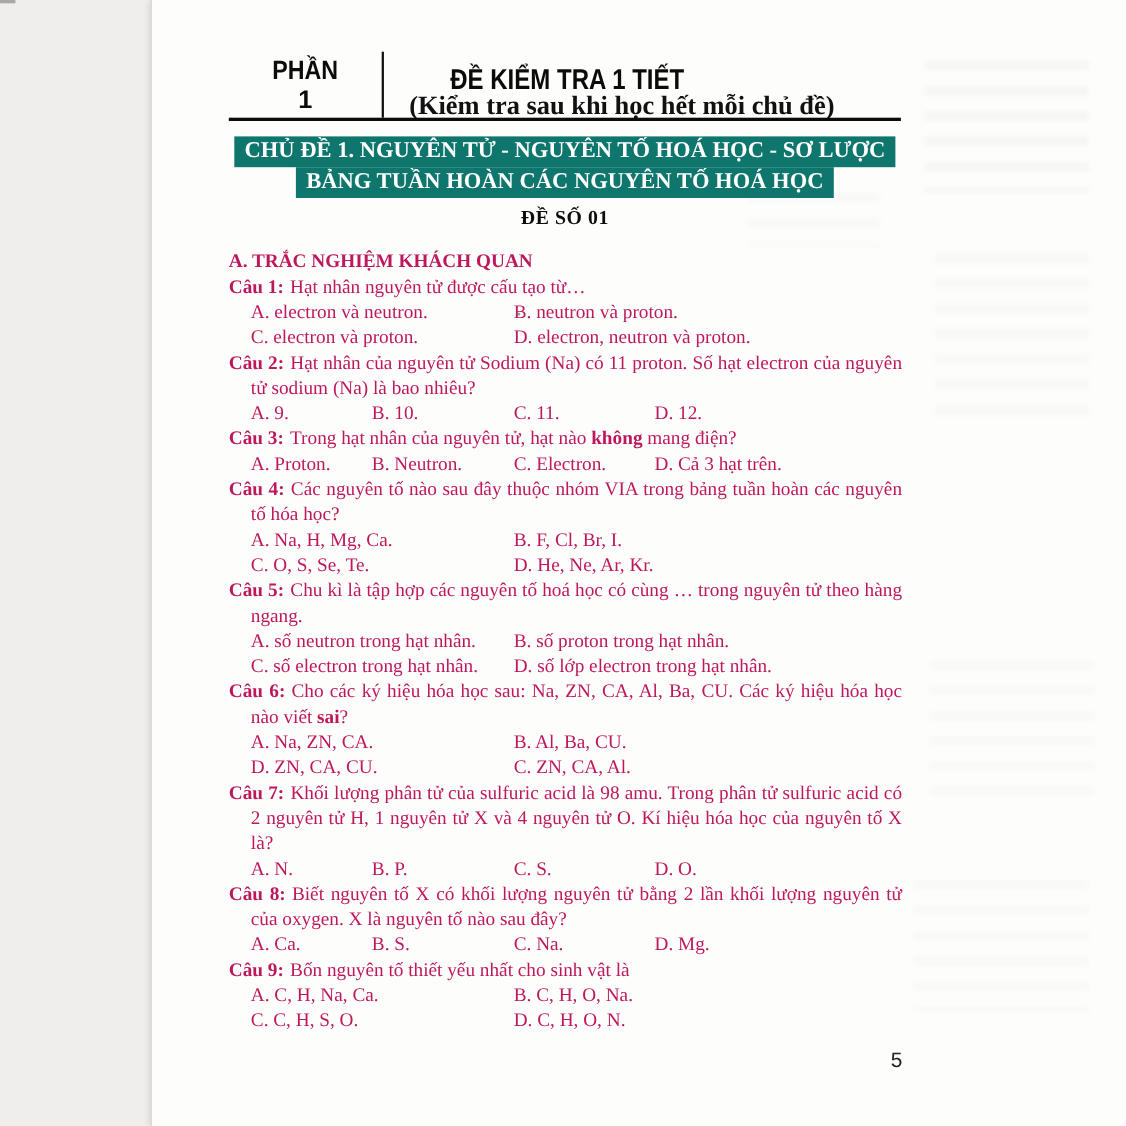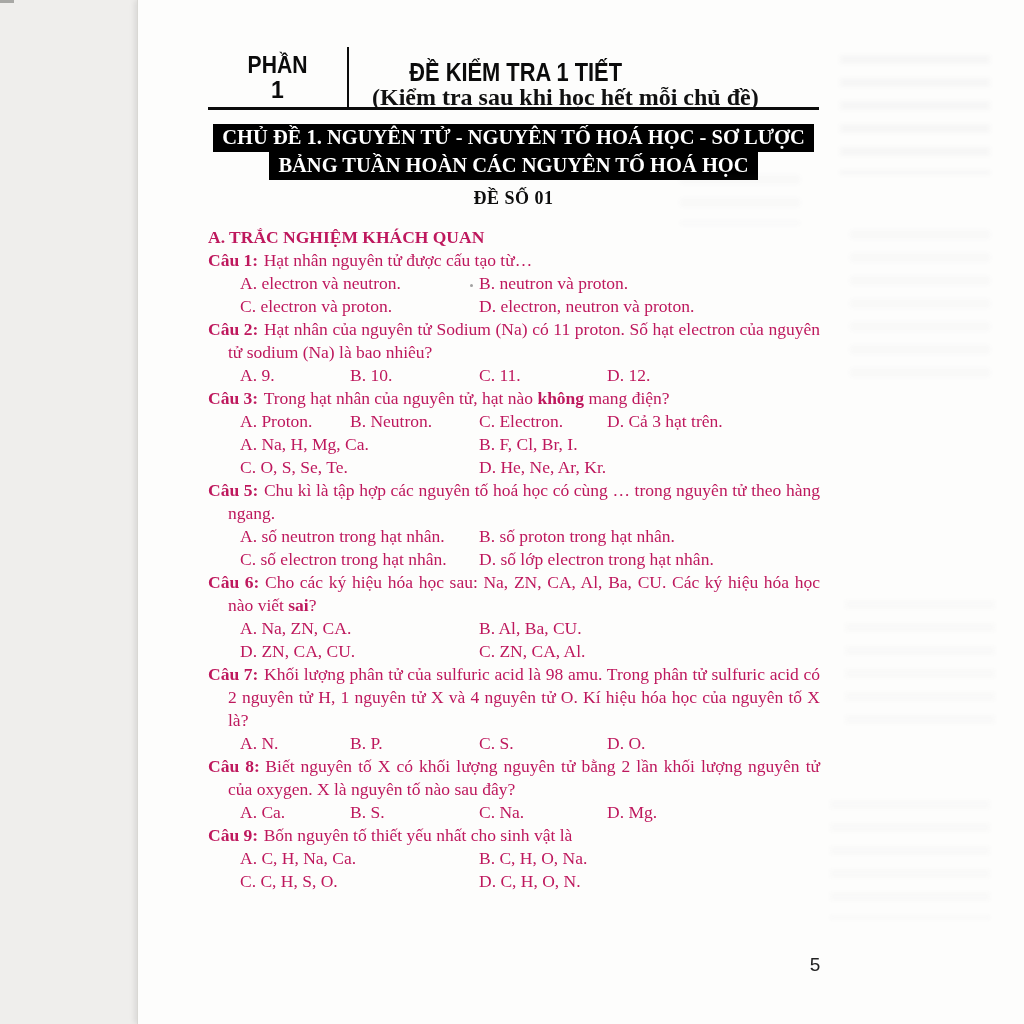--- a/index.html
+++ b/index.html
@@ -47,21 +47,21 @@
   }
   .header-rule{
     position:absolute;left:208px;top:107px;width:611px;height:3px;background:#0c0c0c;
   }
 
   
   .banner{
     position:absolute;left:208px;top:124px;width:611px;text-align:center;line-height:0;
   }
   .banner-line{
-    display:inline-block;background:#000000;color:#ffffff;
+    display:inline-block;background:#0f766e;color:#ffffff;
     font-weight:bold;font-size:20.5px;line-height:21px;
     padding:3px 9px 4px 9px;white-space:nowrap;
   }
 
   
   .exam-number{
     position:absolute;left:208px;top:188px;width:611px;text-align:center;
     font-weight:bold;font-size:18px;color:#0d0d0d;letter-spacing:.5px;
   }
 
@@ -72,21 +72,21 @@
   }
   .section-heading{
     font-weight:bold;margin:0;font-size:17.5px;line-height:23px;
   }
   .q-text{
     margin:0;text-align:justify;
     padding-left:20px;text-indent:-20px;
   }
   .q-label{margin-right:.32em;}
   .options{
-    display:grid;margin-left:32px;column-gap:0;
+    display:grid;margin-left:20px;column-gap:0;
   }
   .options.cols2{grid-template-columns:239px auto;}
   .options.cols4{grid-template-columns:110px 129px 128px auto;}
   .opt{white-space:nowrap;overflow:visible;}
 
   
   .page-number{
     position:absolute;left:800px;top:954px;width:30px;text-align:center;
     font-family:"Liberation Sans", sans-serif;font-size:19px;color:#222;
   }
@@ -152,20 +152,21 @@
       <p class="q-text"><b class="q-label">Câu 3:</b><span>Trong hạt nhân của nguyên tử, hạt nào </span><b>không</b><span> mang điện?</span></p>
       <div class="options cols4">
         <span class="opt">A. Proton.</span>
         <span class="opt">B. Neutron.</span>
         <span class="opt">C. Electron.</span>
         <span class="opt">D. Cả 3 hạt trên.</span>
       </div>
     </div>
 
     <div>
+      <p class="q-text"><b class="q-label">Câu 4:</b><span>Các nguyên tố nào sau đây thuộc nhóm VIA trong bảng tuần hoàn các nguyên tố hóa học?</span></p>
       <div class="options cols2">
         <span class="opt">A. Na, H, Mg, Ca.</span>
         <span class="opt">B. F, Cl, Br, I.</span>
         <span class="opt">C. O, S, Se, Te.</span>
         <span class="opt">D. He, Ne, Ar, Kr.</span>
       </div>
     </div>
 
     <div>
       <p class="q-text"><b class="q-label">Câu 5:</b><span>Chu kì là tập hợp các nguyên tố hoá học có cùng … trong nguyên tử theo hàng ngang.</span></p>

